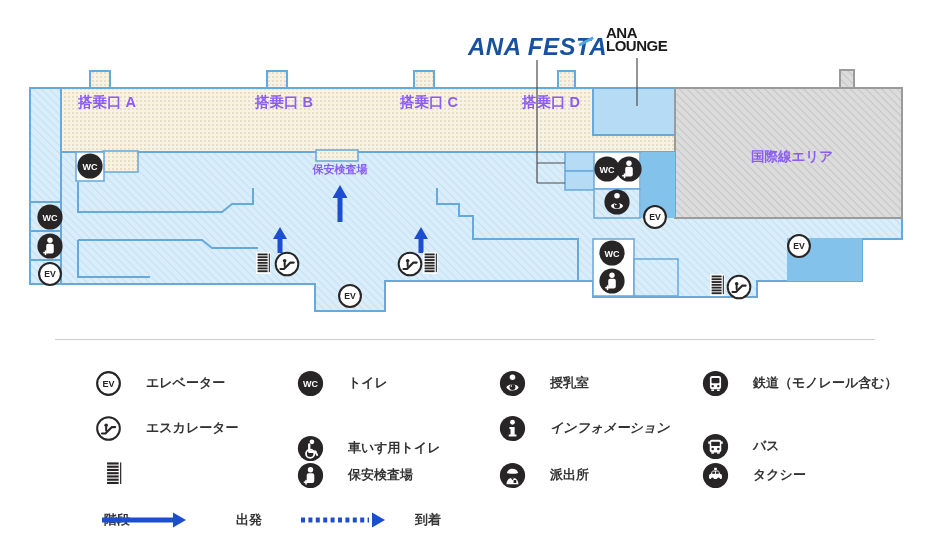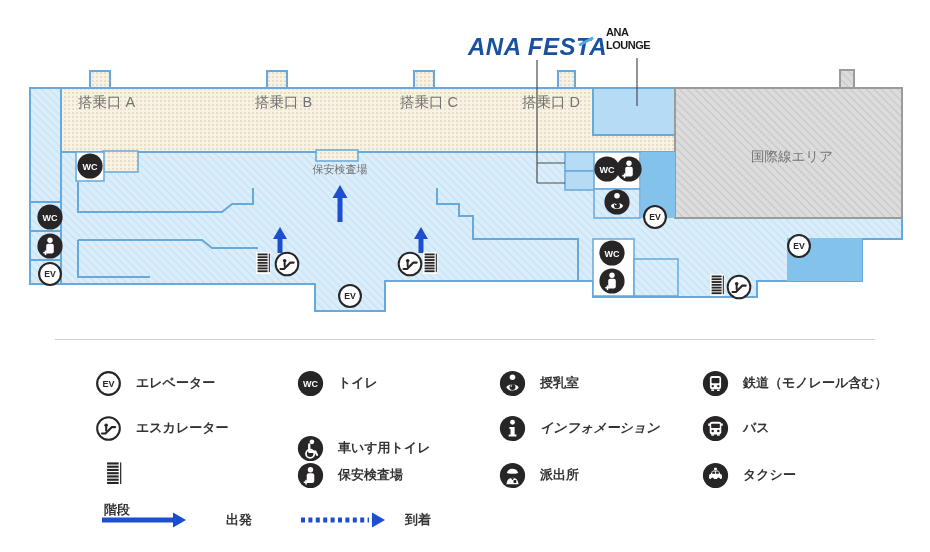--- a/index.html
+++ b/index.html
@@ -1,29 +1,29 @@
 <!DOCTYPE html>
 <html><head>
 <meta charset="utf-8">
 <style>
   html,body{margin:0;padding:0;background:#fff;}
   #stage{position:relative;width:930px;height:552px;background:#fff;overflow:hidden;
          font-family:"Liberation Sans","DejaVu Sans",sans-serif;}
-  .maplabel{position:absolute;color:#737373;font-weight:400;white-space:nowrap;}
+  .maplabel{position:absolute;color:#8b5cf6;font-weight:700;white-space:nowrap;}
   .gate{font-size:14.5px;}
   .sec{font-size:11px;}
   .intl{font-size:13.5px;}
   #ana-festa{position:absolute;left:468px;top:33px;font-size:24px;font-weight:700;
              font-style:italic;color:#17519f;letter-spacing:.5px;}
   #festa-swoosh{position:absolute;left:578px;top:40px;width:16px;height:2.5px;
                 background:#54aadf;transform:rotate(-28deg);}
   #ana-lounge{position:absolute;left:606px;top:26px;color:#1a1a1a;font-weight:700;
-              line-height:13px;font-size:11px;letter-spacing:-0.5px;}
+              line-height:13px;font-size:15px;letter-spacing:-0.5px;}
   .divider{position:absolute;left:55px;top:339px;width:820px;height:1px;background:#cfcfcf;}
-  .lg{position:absolute;display:flex;align-items:center;gap:14px;height:28px;}
+  .lg{position:absolute;display:flex;align-items:center;gap:24px;height:28px;}
   .lg svg{flex:0 0 auto;display:block;}
   .lgt{font-size:13px;color:#333;font-weight:600;white-space:nowrap;}
   svg text{font-family:"Liberation Sans","DejaVu Sans",sans-serif;}
 </style>
 </head>
 <body>
 
 <div id="stage">
 
   <svg width="930" height="345" viewBox="0 0 930 345" style="position:absolute;left:0;top:0;">
@@ -247,21 +247,21 @@
         <use href="#sym-wheelchair"></use>
       </svg>
     <span class="lgt">車いす用トイレ</span>
   </div>
   <div class="lg" style="left:499px;top:414px;font-style:italic;">
     <svg width="27" height="27" viewBox="0 0 30 30">
         <use href="#sym-info"></use>
       </svg>
     <span class="lgt">インフォメーション</span>
   </div>
-  <div class="lg" style="left:702px;top:414px;justify-content:flex-end;">
+  <div class="lg" style="left:702px;top:432px;justify-content:flex-end;">
     <svg width="27" height="27" viewBox="0 0 30 30">
         <use href="#sym-bus"></use>
       </svg>
     <span class="lgt">バス</span>
   </div>
 
   <div class="lg" style="left:98px;top:461px;flex-direction:column;">
     <svg width="19" height="26" viewBox="0 0 20 28">
         <use href="#sym-stairs"></use>
       </svg>

